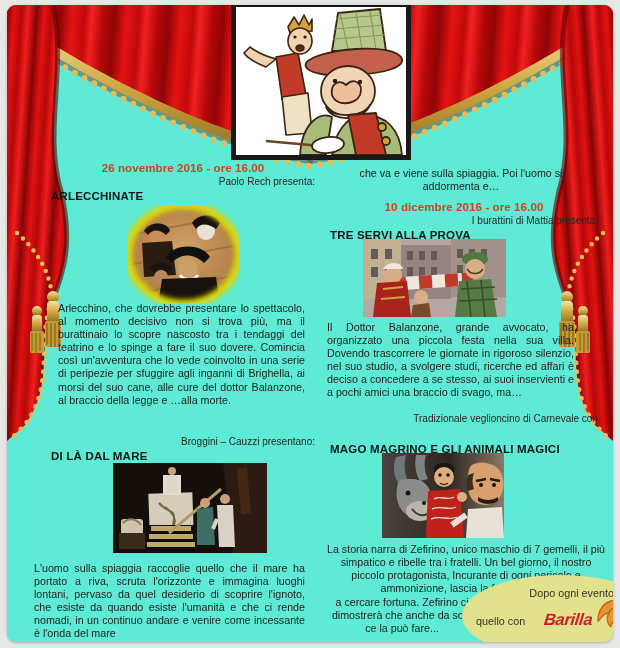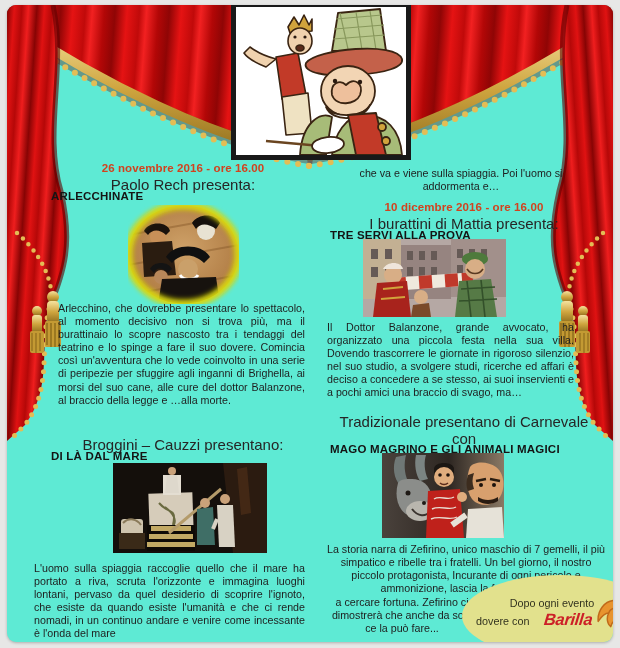--- a/index.html
+++ b/index.html
@@ -9,21 +9,21 @@
     font-family:"Liberation Sans",sans-serif;
     -webkit-font-smoothing:antialiased;
   }
   .flyer{
     position:absolute;left:7px;top:5px;width:606px;height:637px;
     background:#5eead4;border-radius:9px;overflow:hidden;
     box-shadow:0 1px 3px rgba(0,0,0,.25);
   }
   .abs{position:absolute}
   .date{color:#d2421e;font-weight:bold;font-size:11.5px;text-align:center;letter-spacing:.1px}
-  .pres{color:#262626;font-size:15px;text-align:center}
+  .pres{color:#262626;font-size:10px;text-align:right}
   .stitle{color:#141414;font-weight:bold;font-size:11.5px;letter-spacing:.2px}
   .body-text{color:#1e1e1e;font-size:10.7px;line-height:13.1px;text-align:justify}
   .body-left{text-align:center}
   .photo-frame{overflow:hidden}
   .center-box{
     position:absolute;left:224px;top:-3px;width:180px;height:158px;
     background:#ffffff;border:5px solid #191919;box-sizing:border-box;
   }
   .blob{
     position:absolute;left:455px;top:570px;width:196px;height:82px;
@@ -239,21 +239,21 @@
     <path d="M50,66 L66,64 L68,78 L48,78 Z" fill="#7a4a2a"></path>
     <ellipse cx="112" cy="20" rx="13" ry="7" fill="#4e7a3c"></ellipse>
     <circle cx="112" cy="30" r="10" fill="#d8ae86"></circle>
     <path d="M104,30 C108,36 116,36 120,30" stroke="#5a3a22" stroke-width="1.5" fill="none"></path>
     <path d="M96,42 L128,40 L134,78 L92,78 Z" fill="#567a46"></path>
     <path d="M98,50 L132,48 M96,62 L134,60 M104,42 L108,78 M118,41 L122,78" stroke="#33502a" stroke-width="1.6"></path>
   </svg>
 
   <div class="abs body-text" style="left:320px;top:316px;width:247px">Il Dottor Balanzone, grande avvocato, ha organizzato una piccola festa nella sua villa. Dovendo trascorrere le giornate in rigoroso silenzio, nel suo studio, a svolgere studi, ricerche ed affari è deciso a concedere a se stesso, ai suoi inservienti e a pochi amici una braccio di svago, ma…</div>
 
-  <div class="abs pres" style="left:323px;top:408px;width:268px">Tradizionale presentano di Carnevale con</div>
+  <div class="abs pres" style="left:323px;top:408px;width:268px">Tradizionale veglioncino di Carnevale con</div>
   <div class="abs stitle" style="left:323px;top:438px;width:268px">MAGO MAGRINO E GLI ANIMALI MAGICI</div>
 
   <svg class="abs photo-frame" style="left:375px;top:448px" width="122" height="85" viewBox="0 0 122 85">
     <defs>
       <linearGradient id="mg" x1="0" y1="0" x2="1" y2="0">
         <stop offset="0" stop-color="#4a423c"></stop>
           <stop offset="0.55" stop-color="#2e2722"></stop>
           <stop offset="1" stop-color="#8a7965"></stop>
       </linearGradient>
     </defs>
@@ -280,22 +280,22 @@
       <circle cx="112" cy="32" r="2" fill="#1c120c"></circle>
     <path d="M96,44 C102,48 110,48 116,44 L116,48 C110,52 102,52 96,48 Z" fill="#2a1c12"></path>
     <path d="M86,56 L120,54 L122,85 L84,85 Z" fill="#e6e2d8"></path>
     <path d="M84,62 L70,72" stroke="#e6e2d8" stroke-width="6"></path>
   </svg>
 
   <div class="abs body-text body-left" style="left:320px;top:538px;width:278px">La storia narra di Zefirino, unico maschio di 7 gemelli, il più simpatico e ribelle tra i fratelli. Un bel giorno, il nostro piccolo protagonista, Incurante di ogni pericolo e ammonizione, lascia la famiglia e va</div>
   <div class="abs body-text body-left" style="left:320px;top:591px;width:150px">a cercare fortuna. Zefirino ci dimostrerà che anche da solo ce la può fare...</div>
 
   <div class="blob">
-    <div class="abs blob-line" style="left:28px;top:22px;width:124px;text-align:center">Dopo ogni evento</div>
-    <div class="abs blob-line" style="left:14px;top:40px">dovere con</div>
+    <div class="abs blob-line" style="left:28px;top:12px;width:124px;text-align:right">Dopo ogni evento</div>
+    <div class="abs blob-line" style="left:14px;top:40px">quello con</div>
     <span class="abs barilla" style="left:82px;top:35px">Barilla</span>
     <svg class="abs" style="left:132px;top:20px" width="42" height="36" viewBox="0 0 40 34">
       <path d="M20,5 C10,5 3,15 4,25 C8,19 12,17 14,17 C12,21 12,27 16,30 C18,23 22,23 24,30 C28,27 28,21 26,17 C28,17 32,19 36,25 C37,15 30,5 20,5 Z" fill="#e8942e" stroke="#c06a1a" stroke-width="1.4" stroke-linejoin="round"></path>
       <path d="M14,17 C16,11 24,11 26,17" fill="none" stroke="#c06a1a" stroke-width="1.2"></path>
     </svg>
   </div>
 
 </div>
 
 </body></html>

